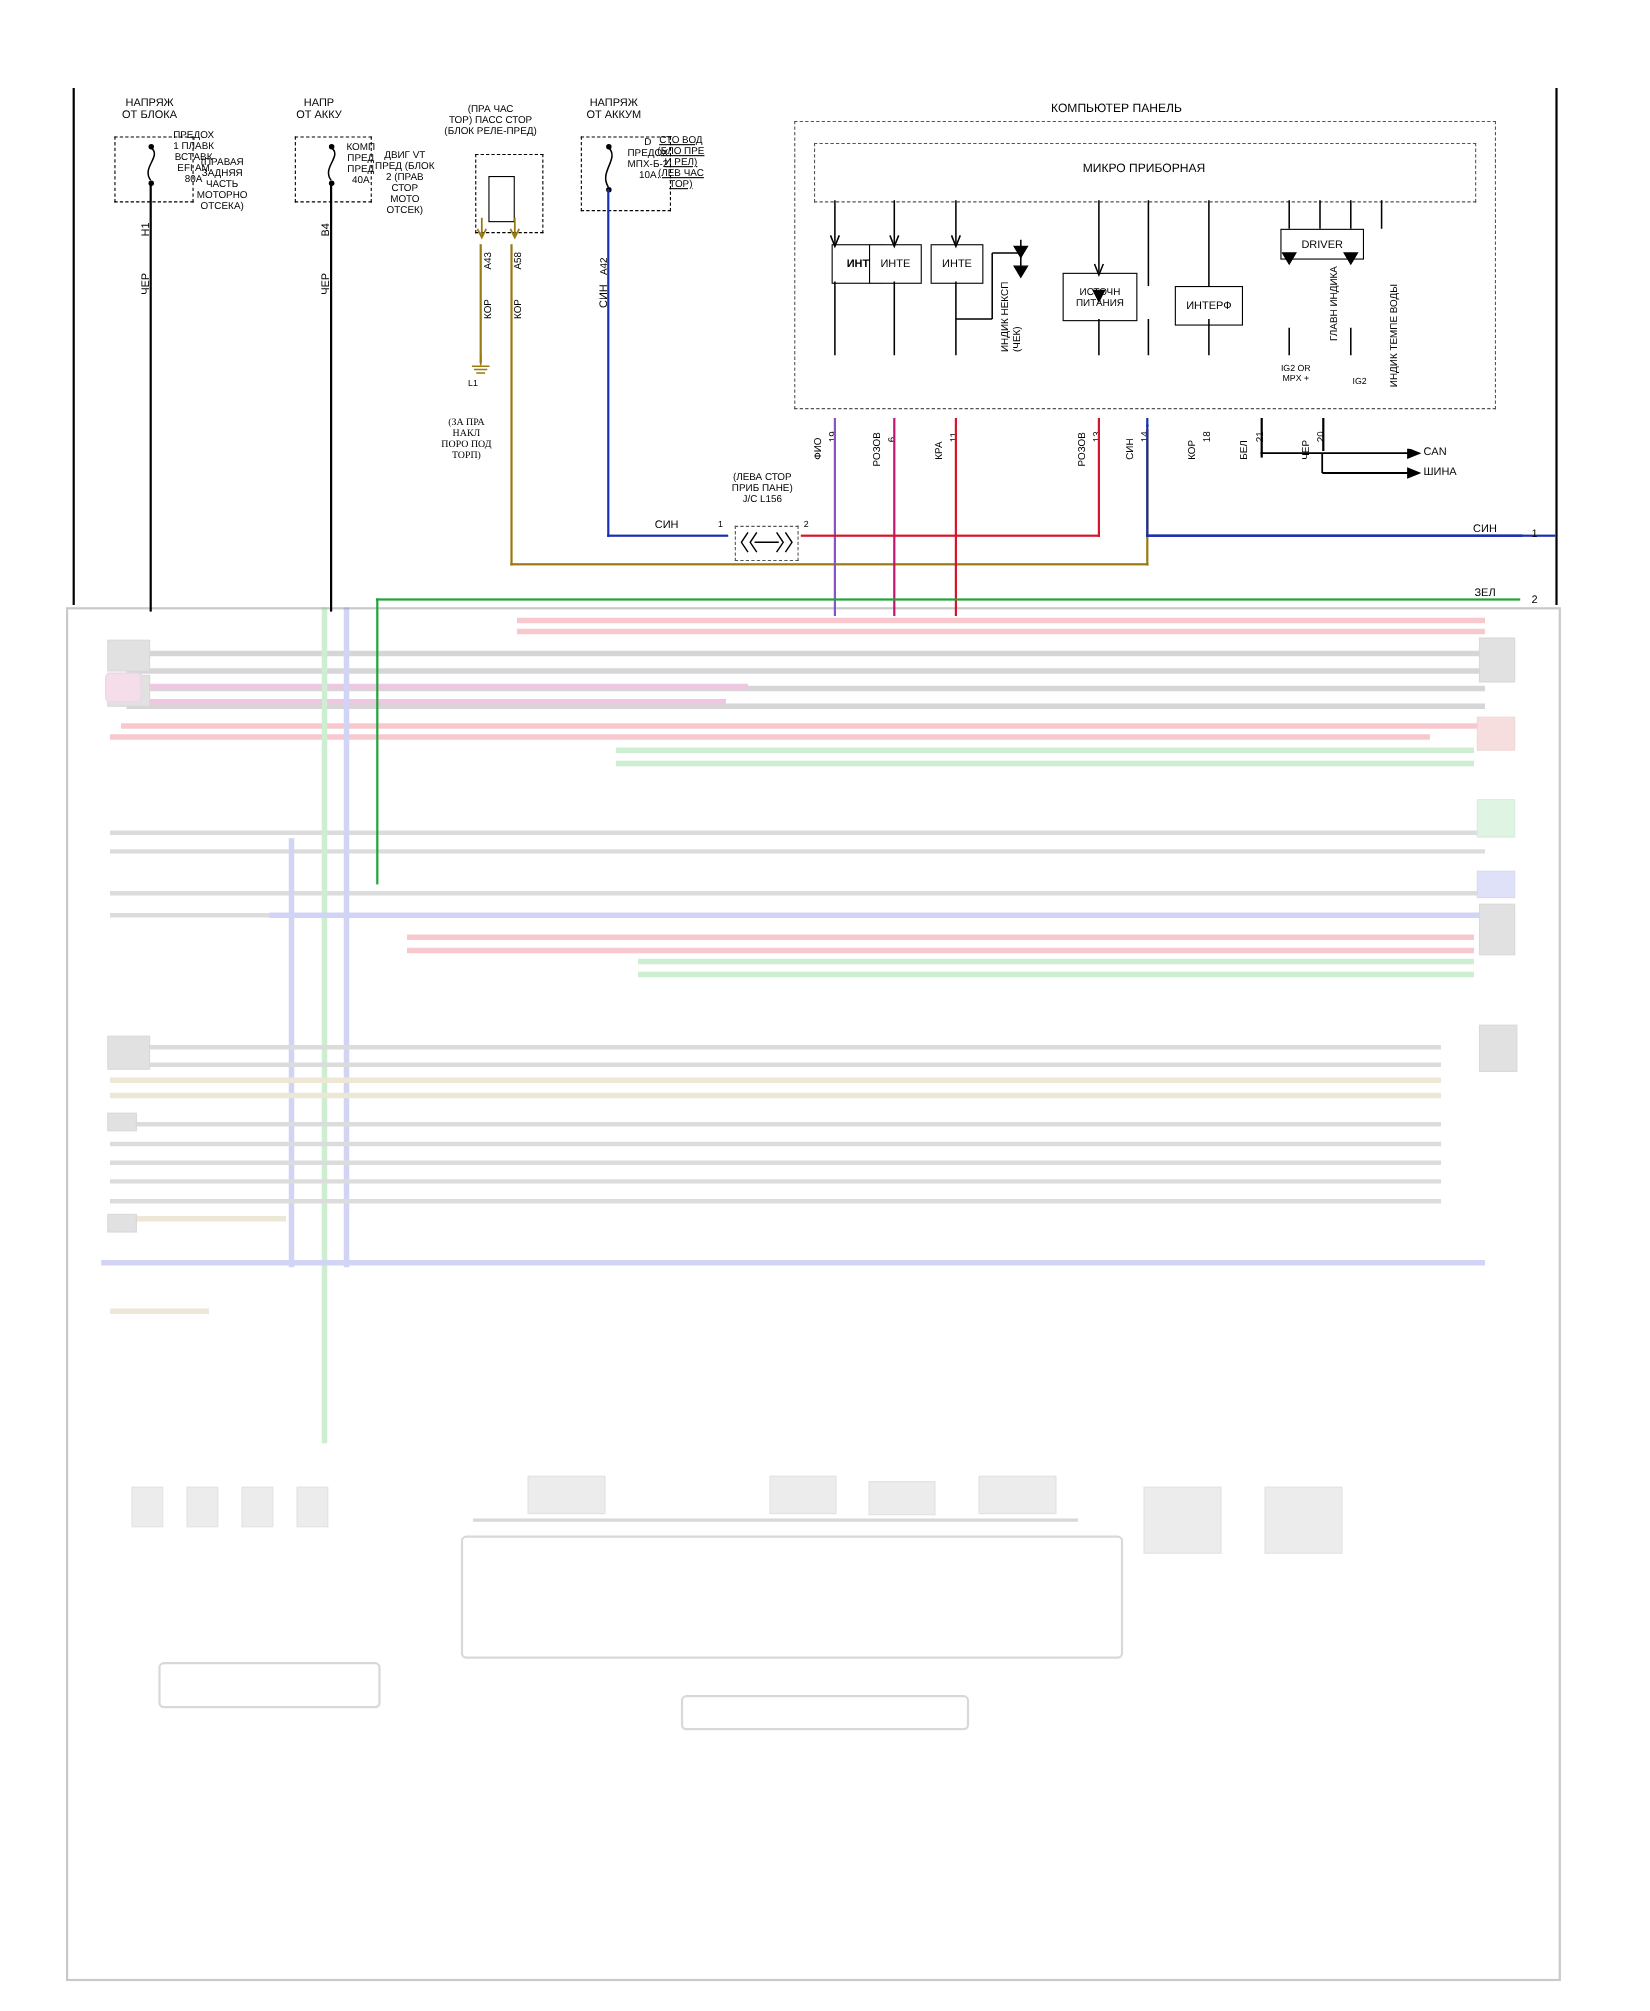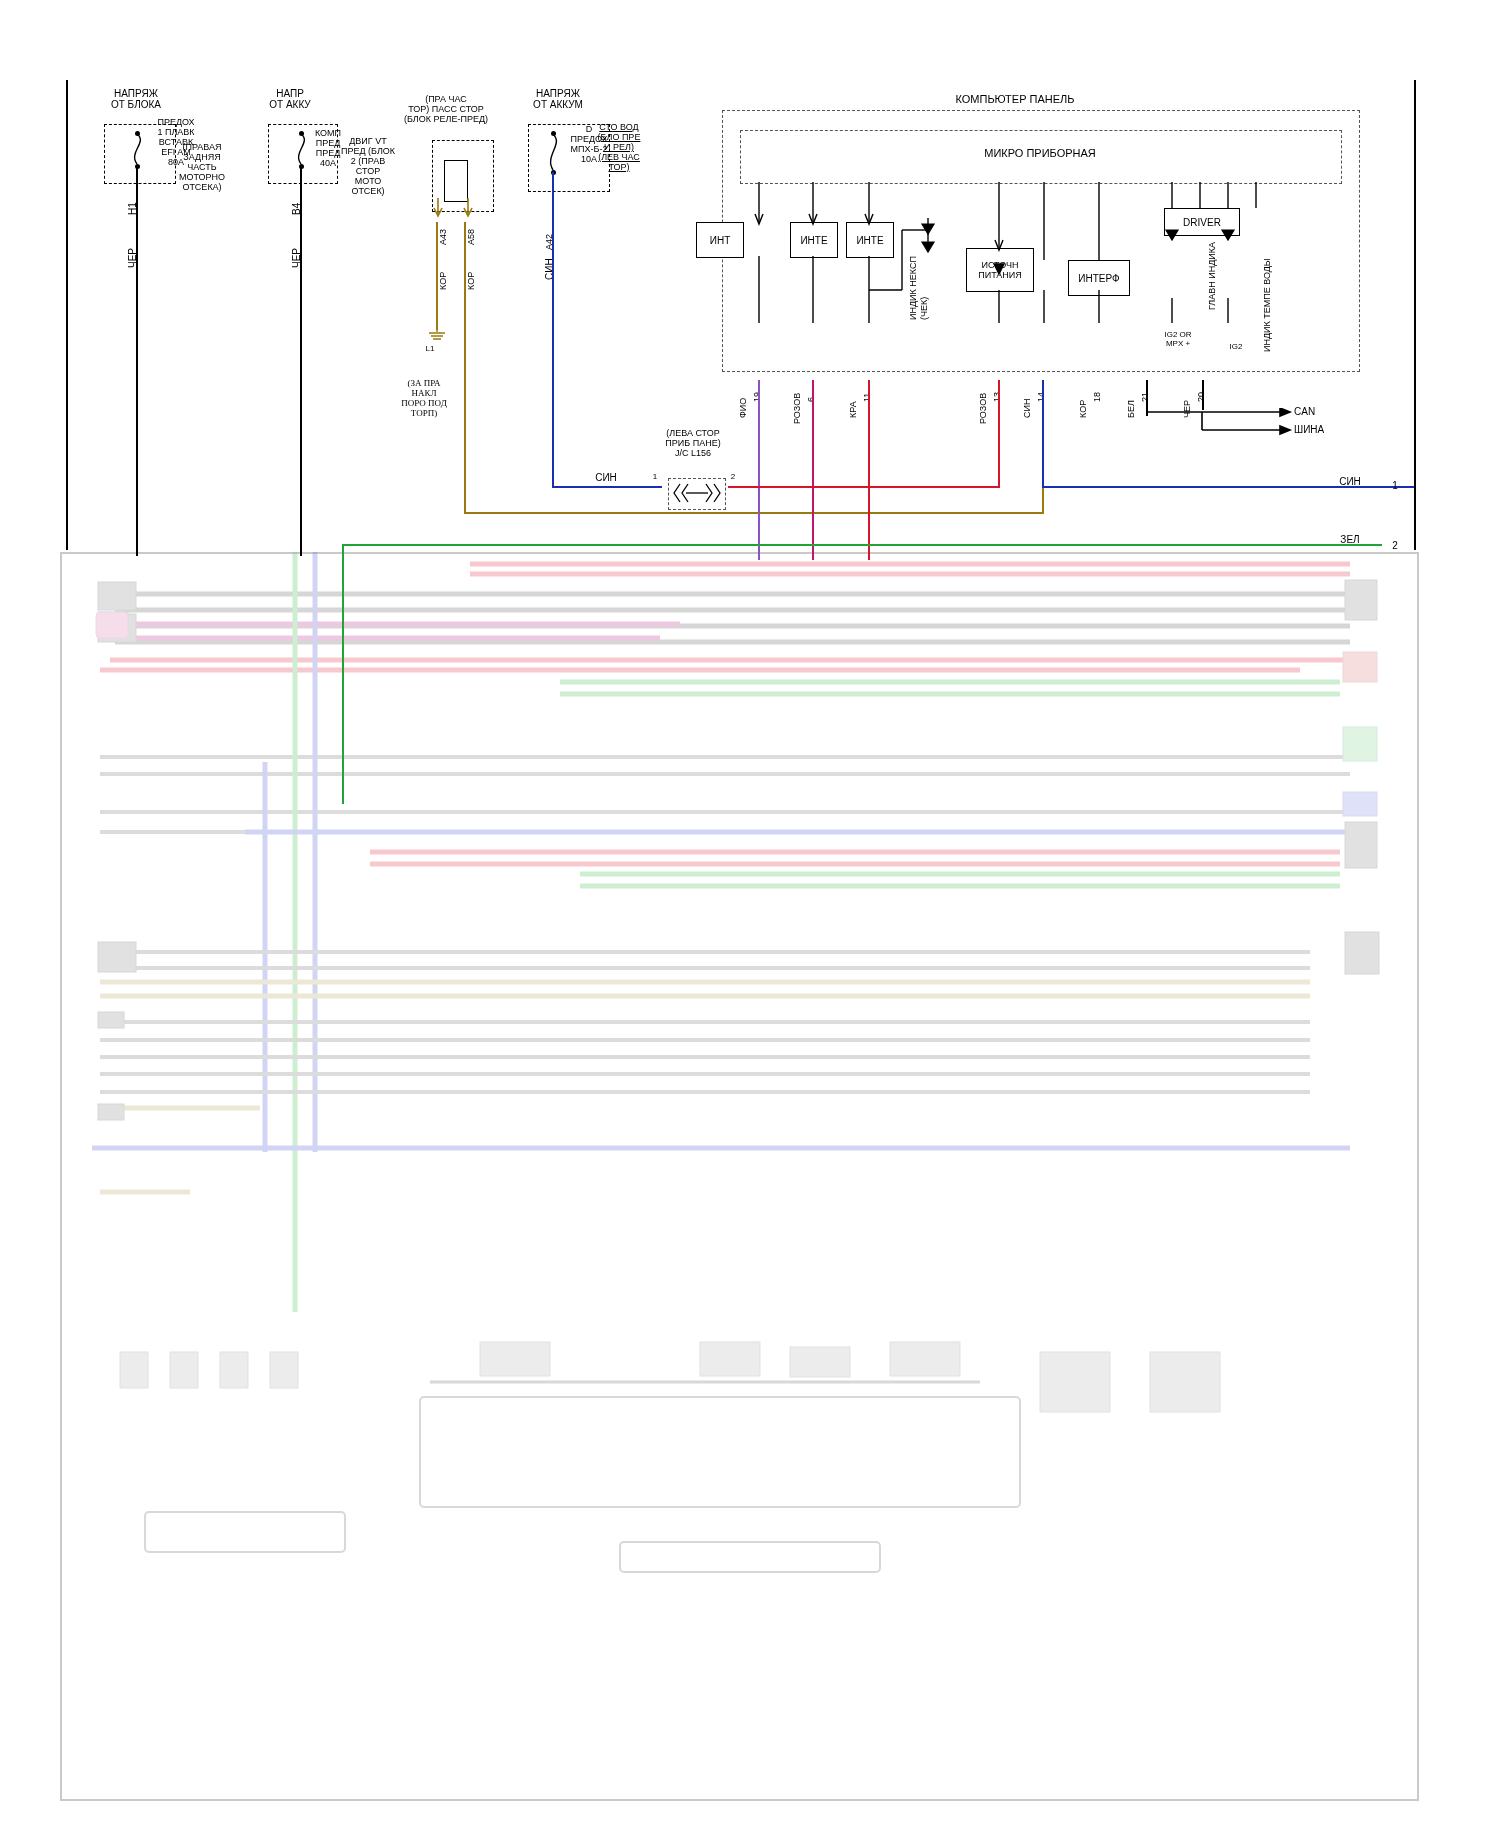--- a/index.html
+++ b/index.html
@@ -232,21 +232,21 @@
   <div class="vlbl" style="left:544px;top:280px;">СИН</div>
   <div class="wire" style="left:552px;top:172px;width:2px;height:316px;background:#1a2fb0;"></div>
   <div class="wire" style="left:552px;top:486px;width:110px;height:2px;background:#1a2fb0;"></div>
   <div class="lbl" style="left:586px;top:472px;width:40px;">СИН</div>
 
   <div class="lbl" style="left:900px;top:94px;width:230px;font-size:11px;">КОМПЬЮТЕР ПАНЕЛЬ</div>
   <div class="dashbox" style="left:722px;top:110px;width:636px;height:260px;"></div>
   <div class="dashbox" style="left:740px;top:130px;width:600px;height:52px;"></div>
   <div class="lbl" style="left:960px;top:148px;width:160px;font-size:11px;">МИКРО ПРИБОРНАЯ</div>
 
-  <div class="comp" style="left:696px;top:222px;width:46px;height:34px;">ИНТ</div>
+  <div class="comp" style="left:756px;top:222px;width:46px;height:34px;font-weight:bold;">ИНТ</div>
   <div class="comp" style="left:790px;top:222px;width:46px;height:34px;">ИНТЕ</div>
   <div class="comp" style="left:846px;top:222px;width:46px;height:34px;">ИНТЕ</div>
   <div class="comp" style="left:966px;top:248px;width:66px;height:42px;white-space:pre-line;font-size:9px;">ИСТОЧН
 ПИТАНИЯ</div>
   <div class="comp" style="left:1068px;top:260px;width:60px;height:34px;">ИНТЕРФ</div>
   <div class="comp" style="left:1164px;top:208px;width:74px;height:26px;font-size:10px;">DRIVER</div>
 
   <svg class="abs" style="left:722px;top:178px;" width="640" height="200">
     <g stroke="#000" stroke-width="1.4" fill="none">
       <line x1="37" y1="4" x2="37" y2="44"></line>

